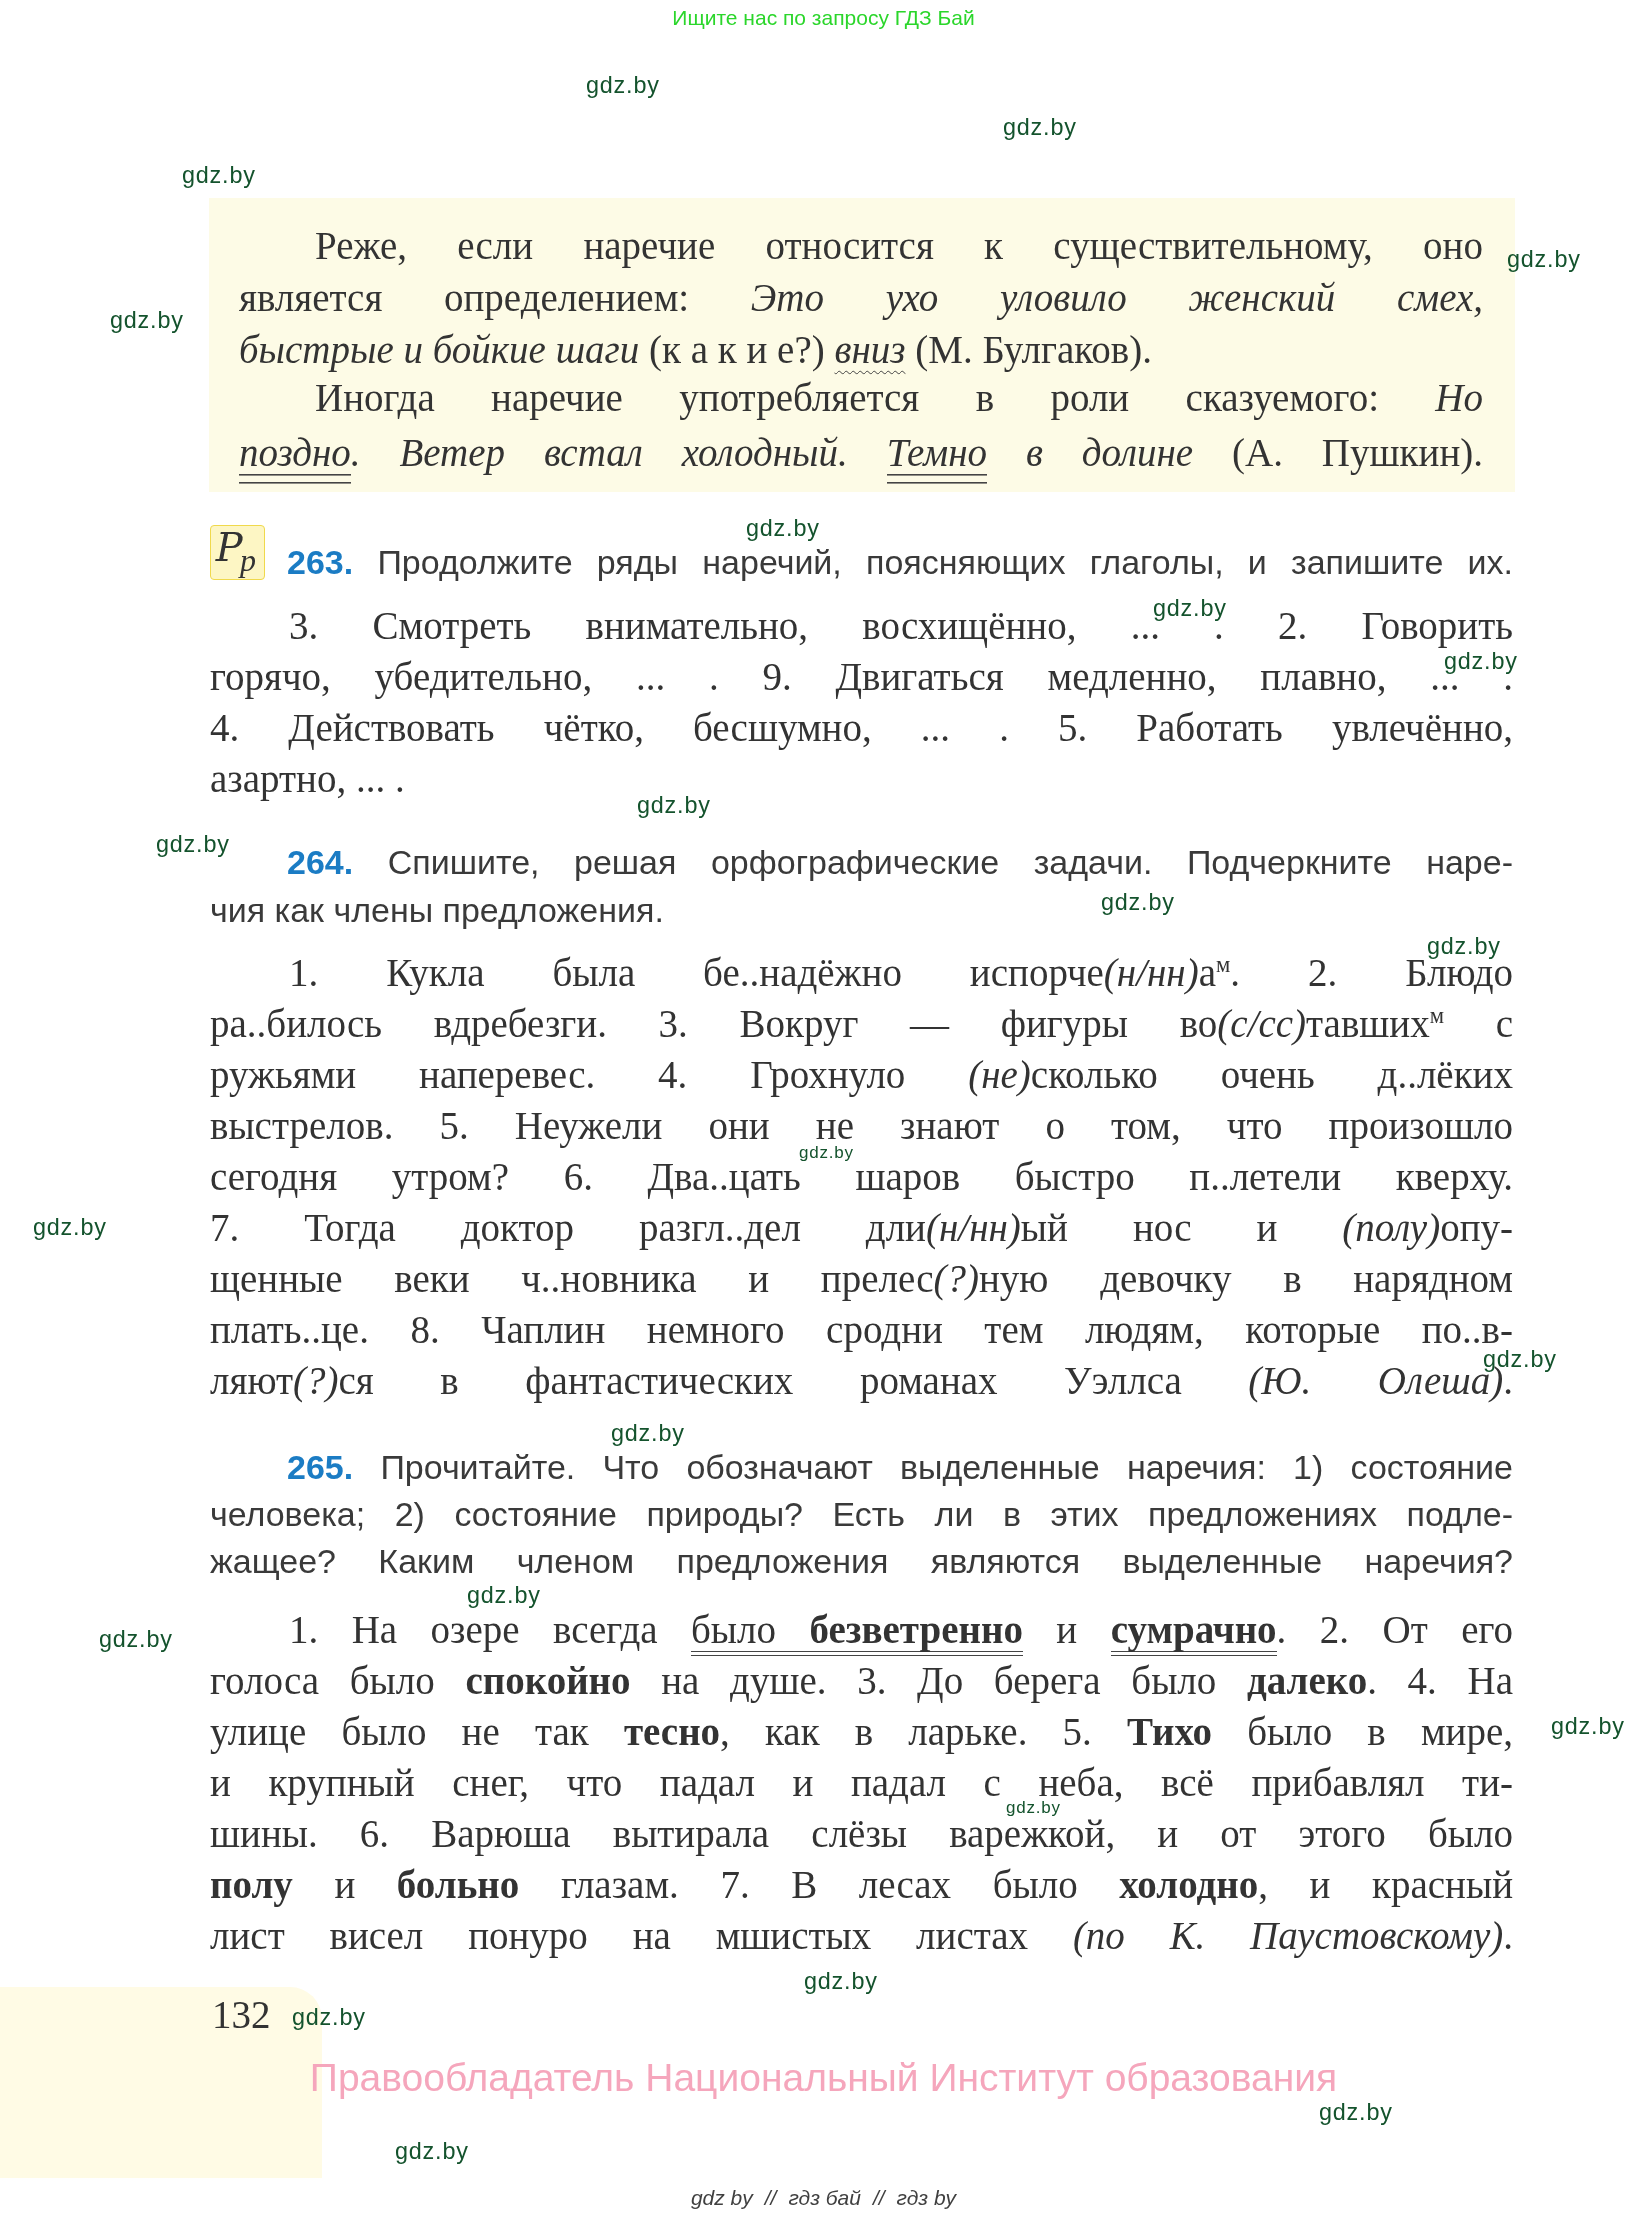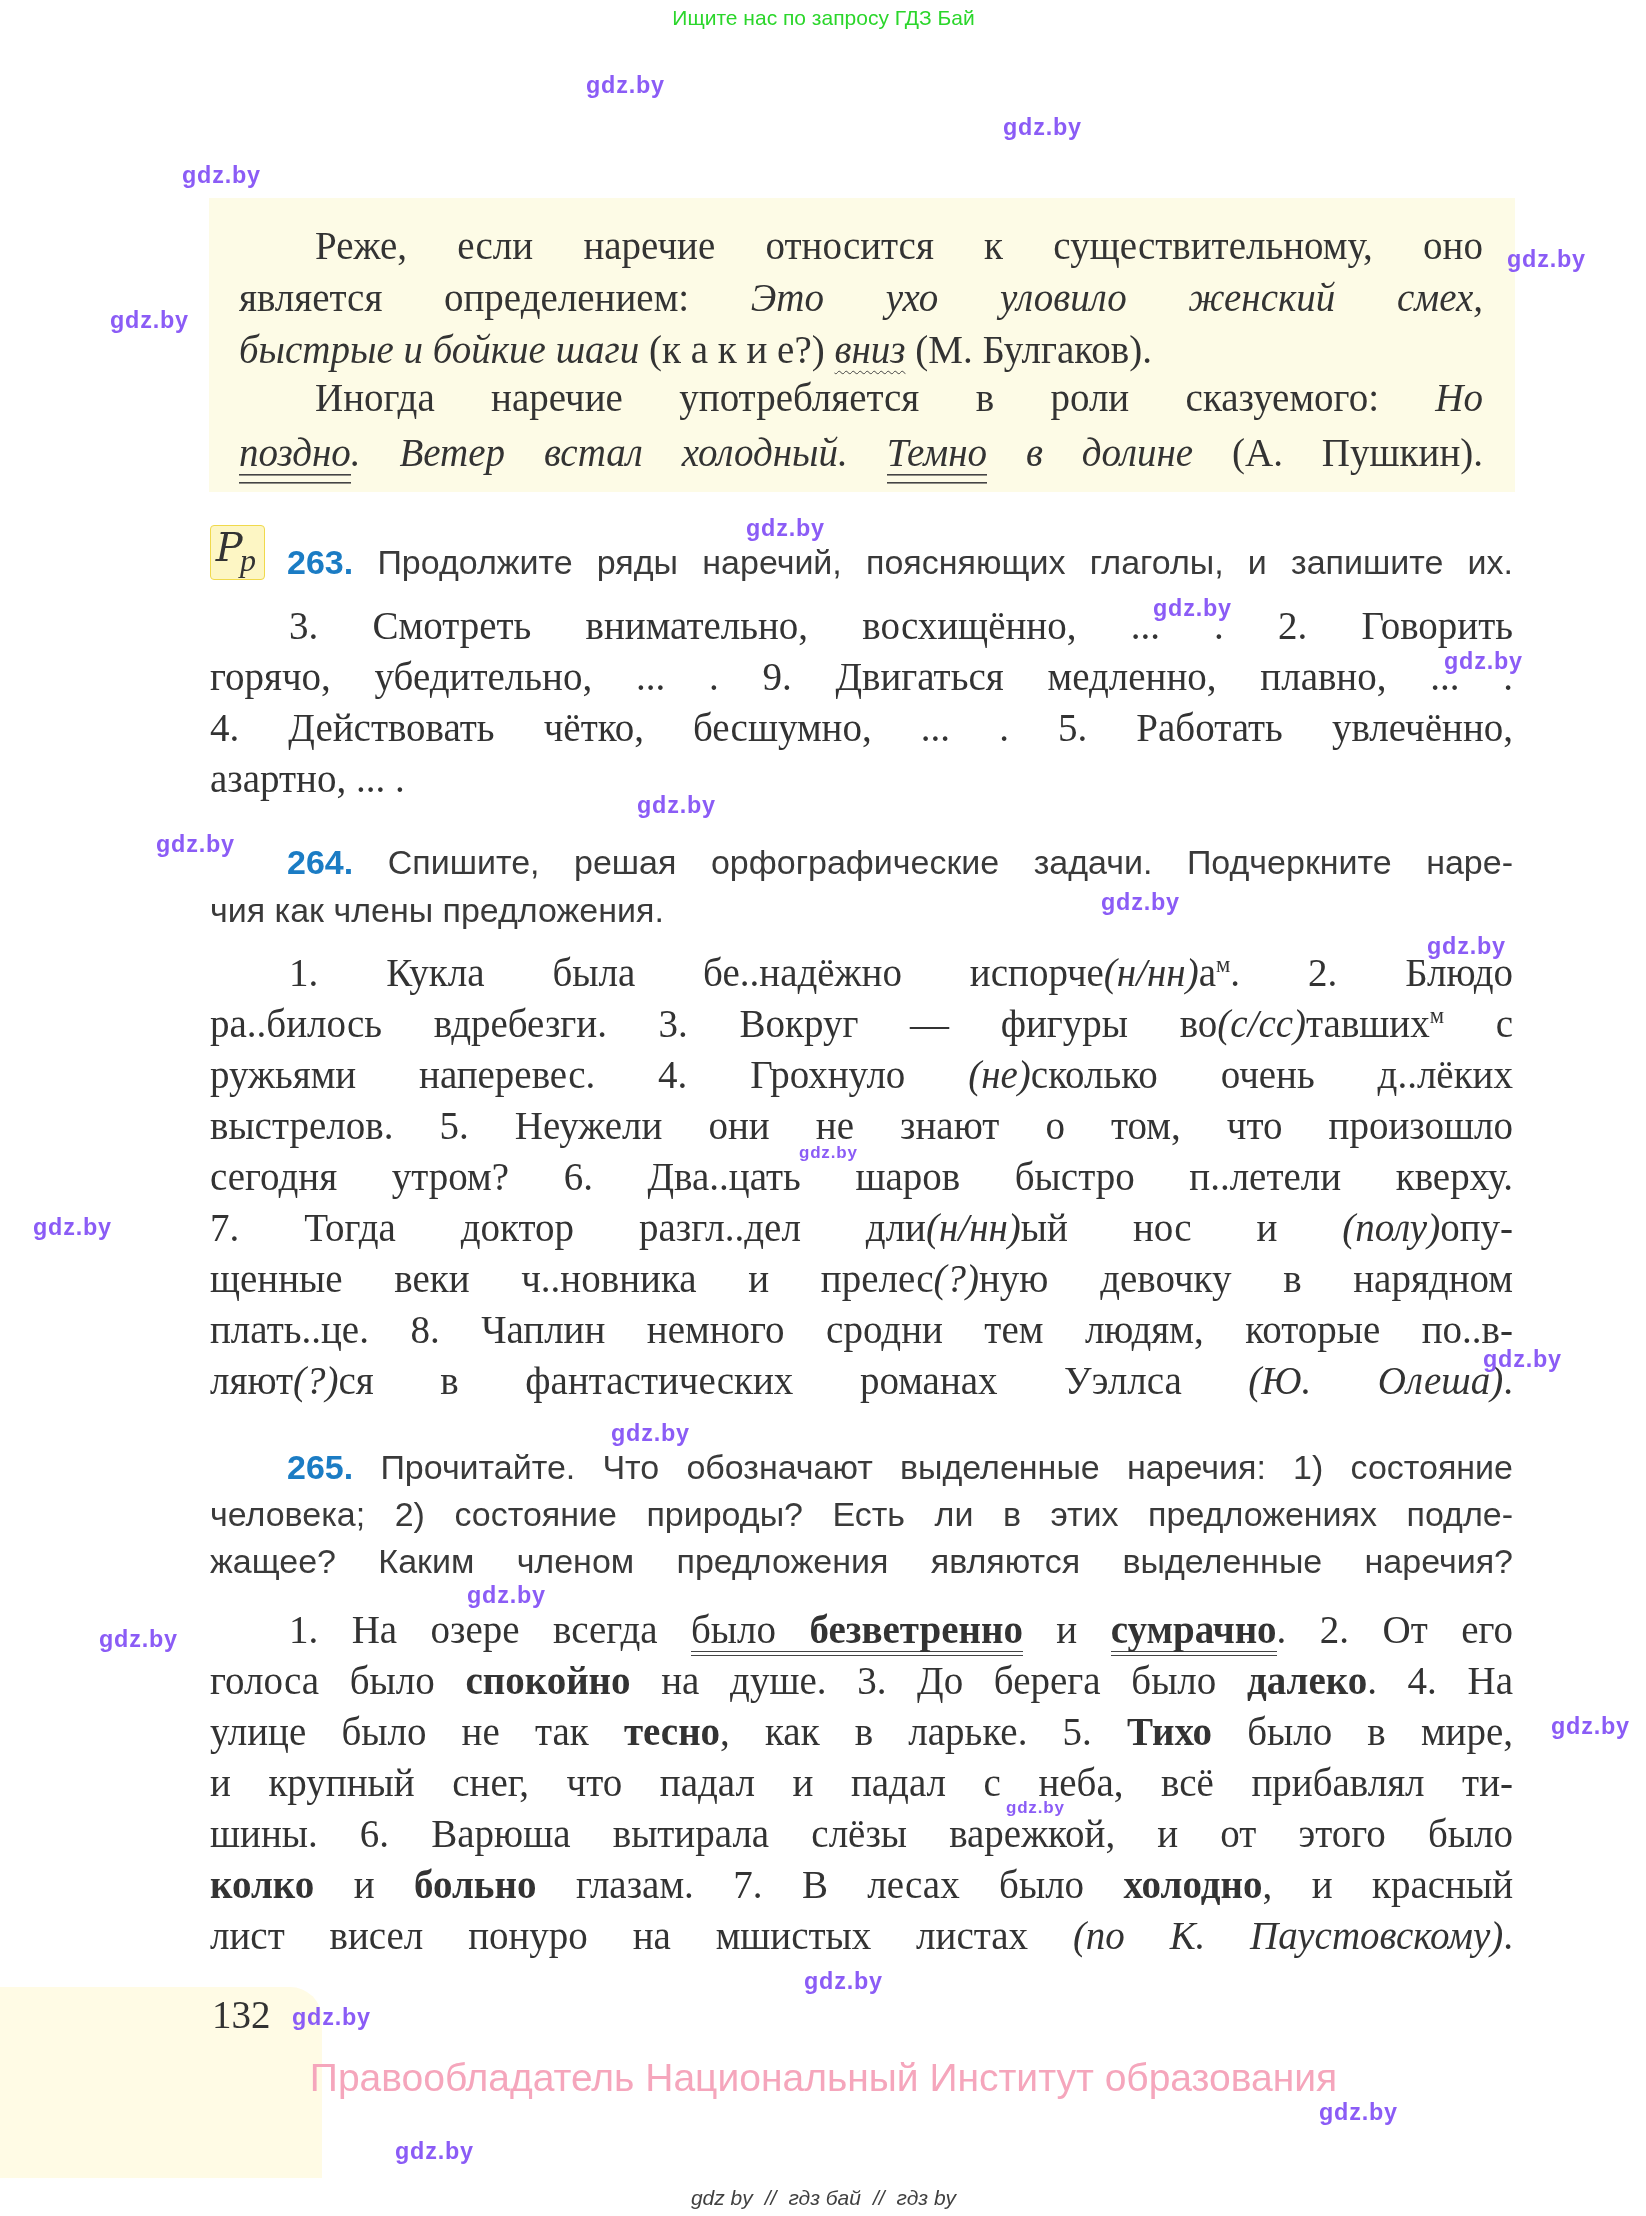--- a/index.html
+++ b/index.html
@@ -65,21 +65,21 @@
   
   #corner { left: 0; top: 1987px; width: 322px; height: 191px; background: #fffbe5; border-top-right-radius: 32px; }
   #page-number { left: 212px; top: 1995px; line-height: 39px; }
   #copyright { left: 0; top: 2058px; width: 1647px; text-align: center;
     font-family: "Liberation Sans", sans-serif; font-size: 39px; color: #f5a6bc; line-height: 1; }
   #footer-links { left: 0; top: 2187px; width: 1647px; display: flex; justify-content: center; gap: 12px;
     font-family: "Liberation Sans", sans-serif; font-size: 21px; color: #404040; line-height: 1; font-style: italic; }
   #footer-links span { cursor: pointer; }
 
   .wm { position: absolute; font-family: "Liberation Sans", sans-serif; font-size: 23.4px; letter-spacing: 0.8px;
-    color: #8b5cf6; line-height: 1; white-space: nowrap; font-weight: bold; }
+    color: #14532d; line-height: 1; white-space: nowrap; }
   .wm.sm { font-size: 17px; }
 </style>
 </head>
 <body>
 
 <div id="page">
 
   <div id="search-hint" class="abs">Ищите нас по запросу ГДЗ Бай</div>
 
   <div id="theory-box" class="abs">
@@ -128,21 +128,21 @@
       <div class="ln"><span class="num">265.</span><span> Прочитайте. Что обозначают выделенные наречия: 1) состояние</span></div>
       <div class="ln"><span>человека; 2) состояние природы? Есть ли в этих предложениях подле-</span></div>
       <div class="ln"><span>жащее? Каким членом предложения являются выделенные наречия?</span></div>
     </div>
   <div id="ex265-body" class="abs block serif para-body">
       <div class="ln"><span>1. На озере всегда </span><span class="u2b">было </span><span class="b u2b">безветренно</span><span> и </span><span class="b u2b">сумрачно</span><span>. 2. От его</span></div>
       <div class="ln"><span>голоса было </span><span class="b">спокойно</span><span> на душе. 3. До берега было </span><span class="b">далеко</span><span>. 4. На</span></div>
       <div class="ln"><span>улице было не так </span><span class="b">тесно</span><span>, как в ларьке. 5. </span><span class="b">Тихо</span><span> было в мире,</span></div>
       <div class="ln"><span>и крупный снег, что падал и падал с неба, всё прибавлял ти-</span></div>
       <div class="ln"><span>шины. 6. Варюша вытирала слёзы варежкой, и от этого было</span></div>
-      <div class="ln"><span class="b">колко</span><span> и </span><span class="b">больно</span><span> глазам. 7. В лесах было </span><span class="b">холодно</span><span>, и красный</span></div>
+      <div class="ln"><span class="b">полу</span><span> и </span><span class="b">больно</span><span> глазам. 7. В лесах было </span><span class="b">холодно</span><span>, и красный</span></div>
       <div class="ln"><span>лист висел понуро на мшистых листах </span><span class="i">(по К. Паустовскому)</span><span>.</span></div>
     </div>
 
   <div id="corner" class="abs"></div>
   <div id="page-number" class="abs serif">132</div>
   <div id="copyright" class="abs">Правообладатель Национальный Институт образования</div>
   <div id="footer-links" class="abs">
     <span>gdz by</span>
     <span>//</span>
     <span>гдз бай</span>

